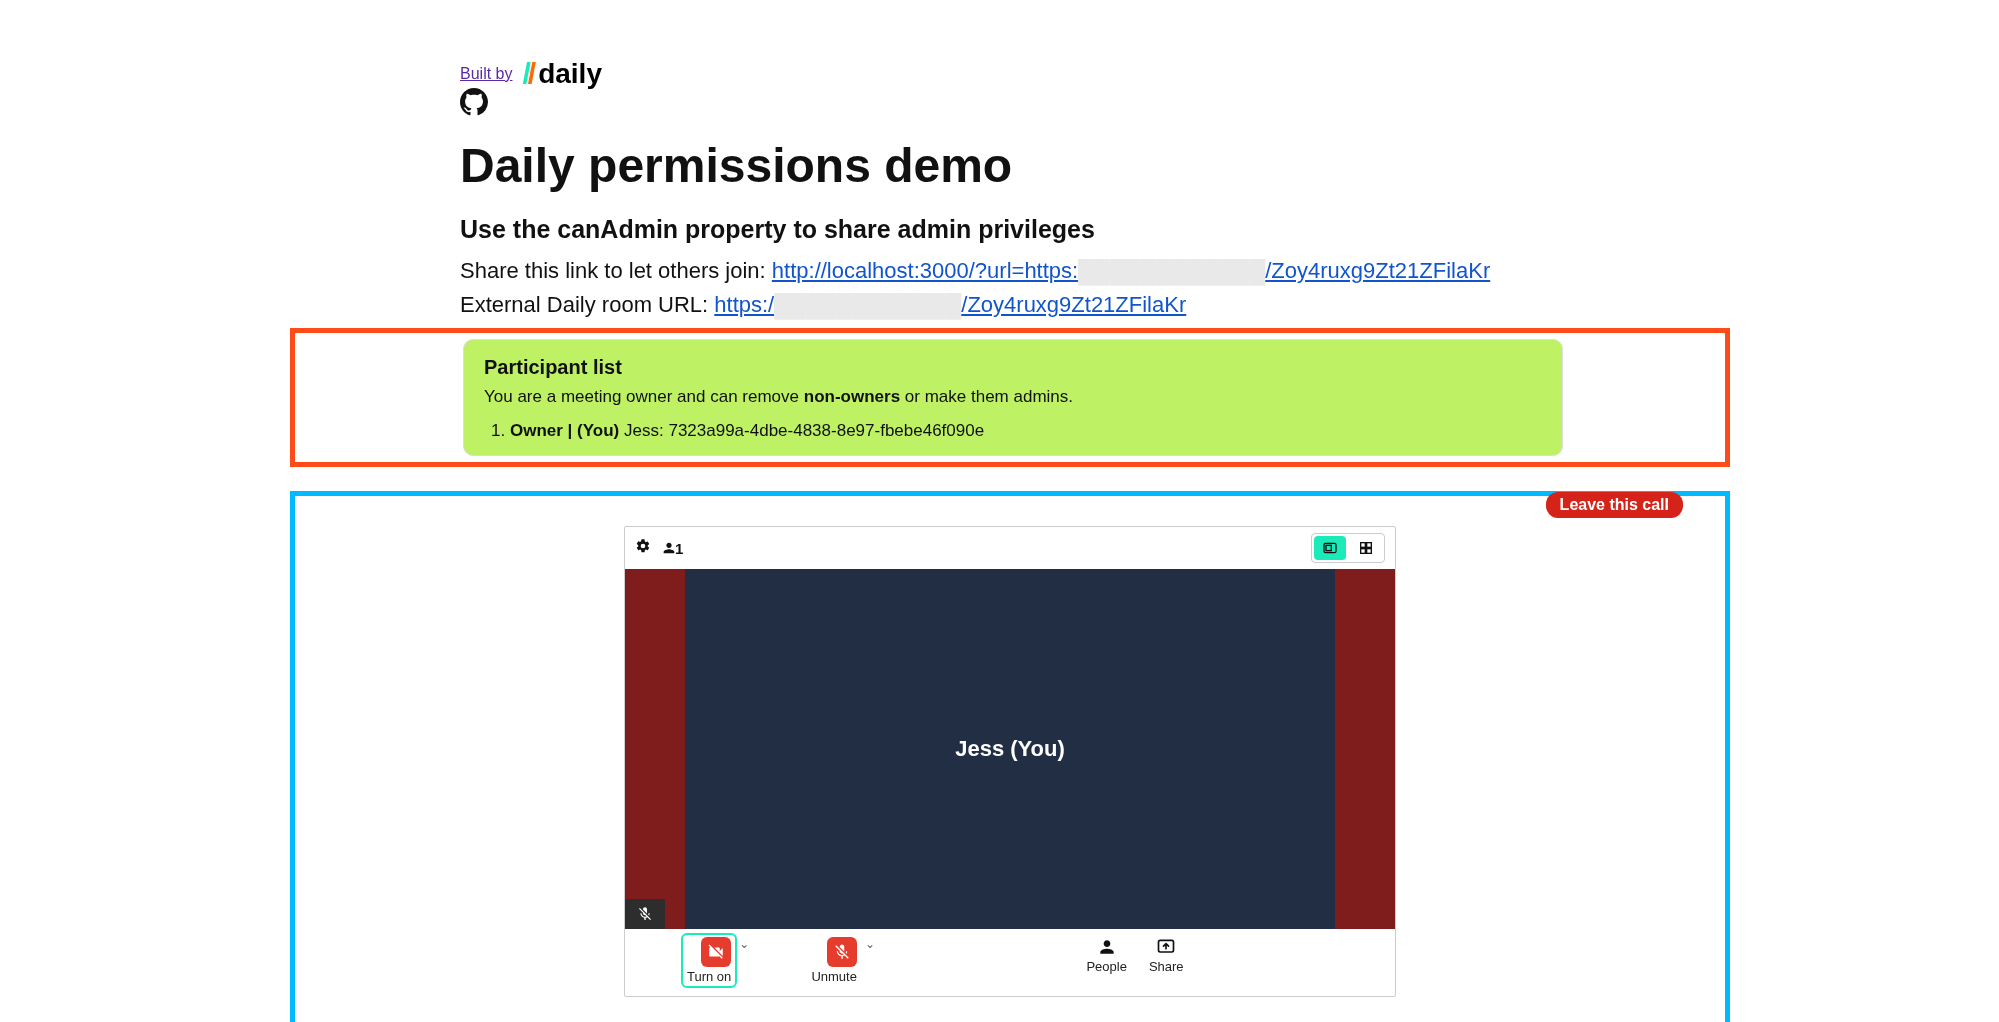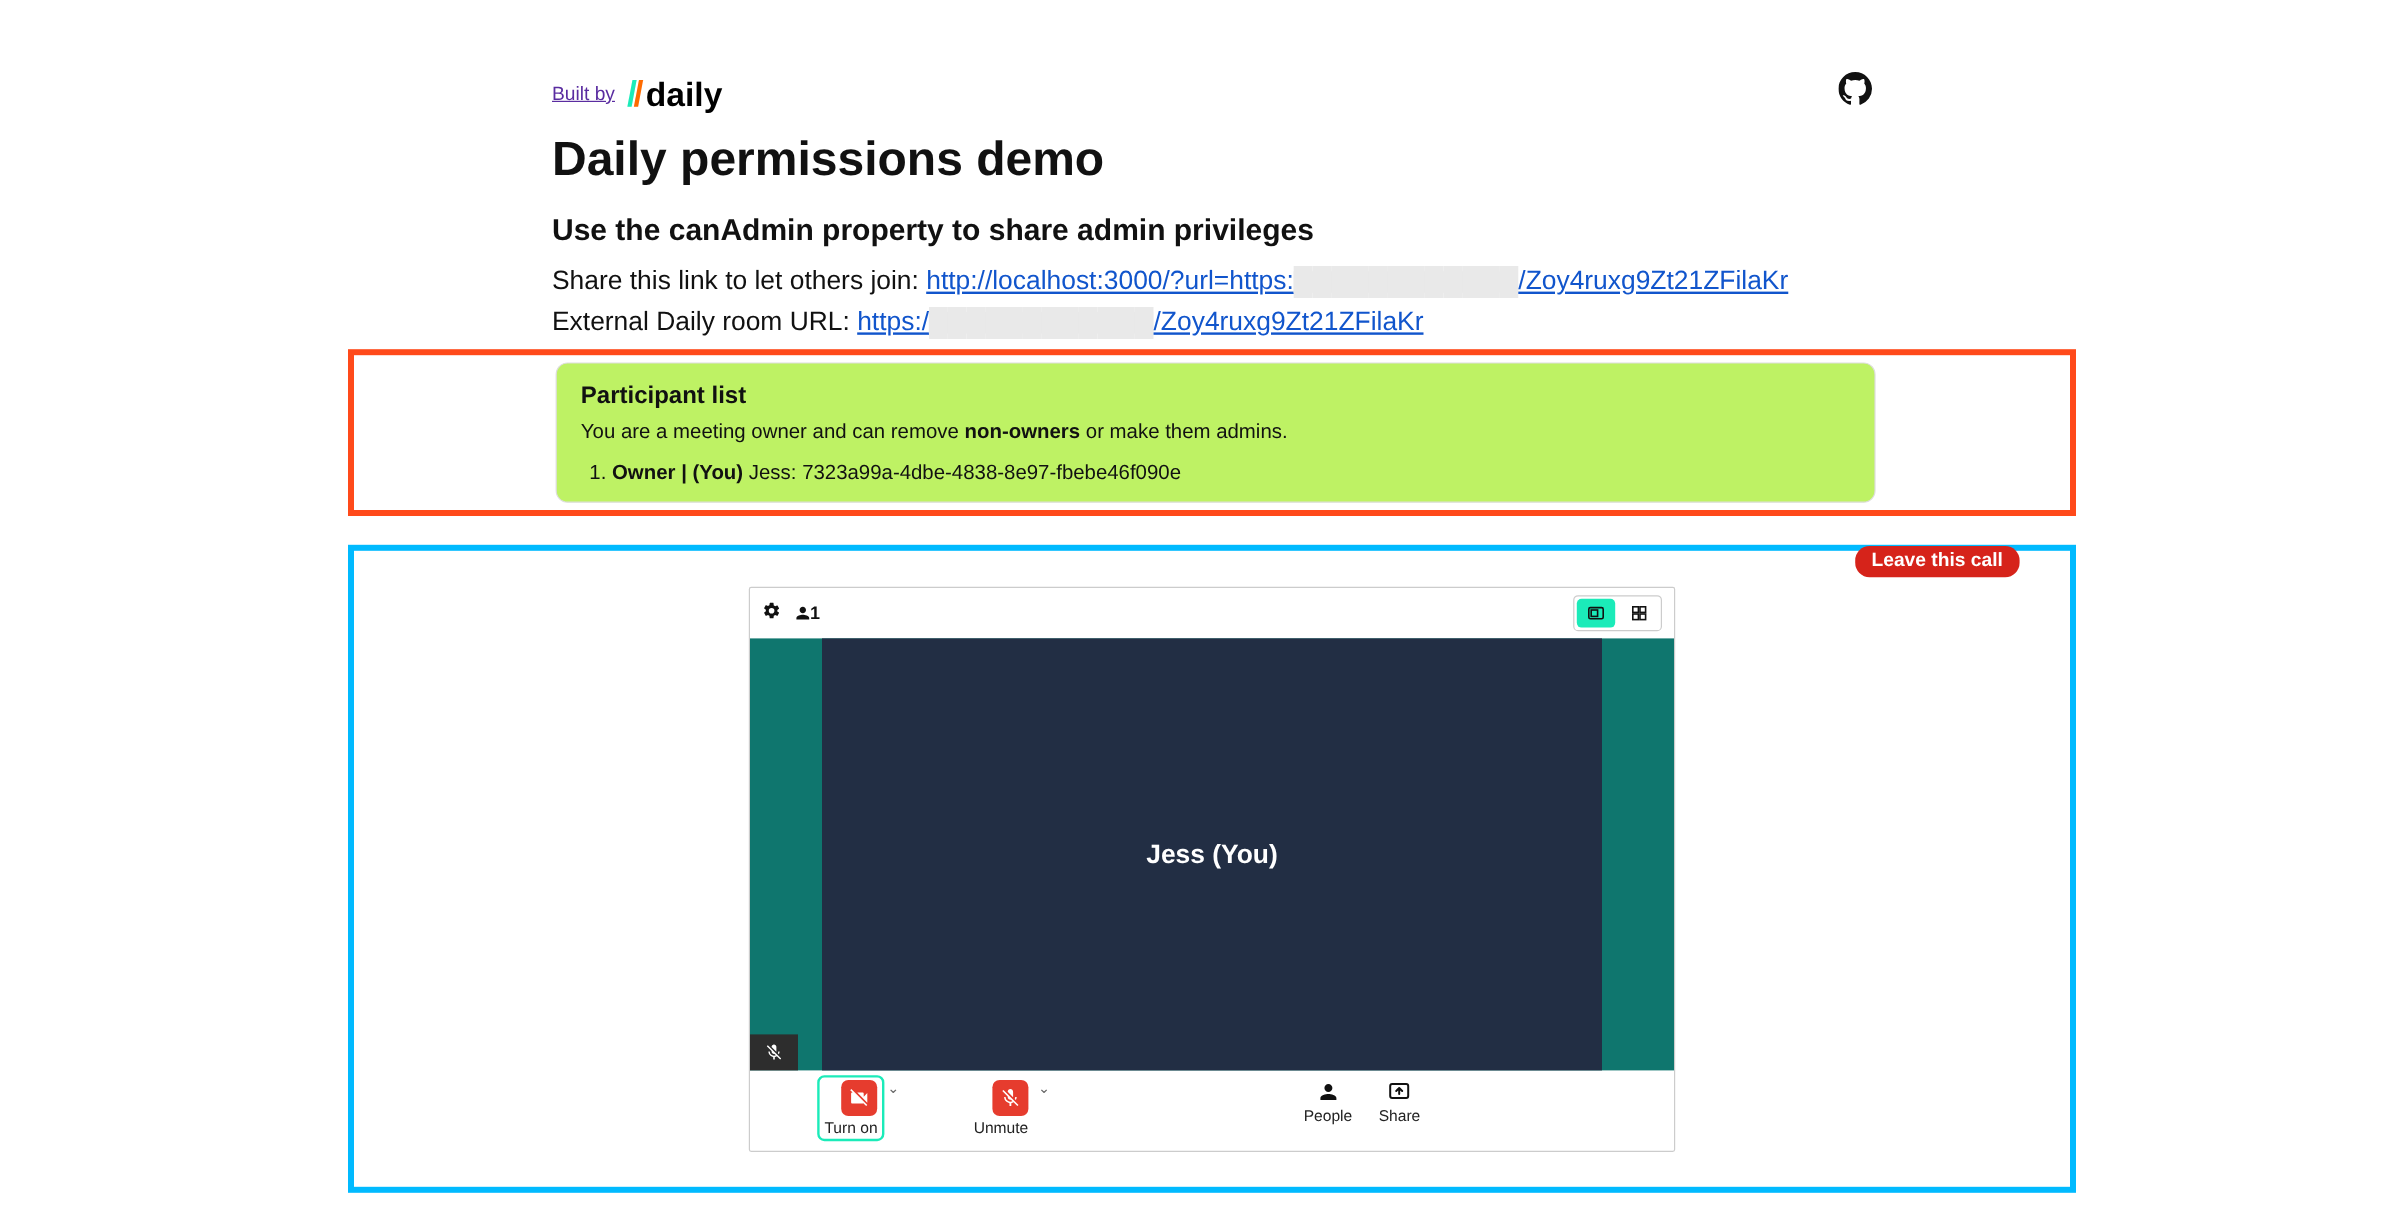--- a/index.html
+++ b/index.html
@@ -1,27 +1,27 @@
 <!DOCTYPE html>
 <html><head>
 <meta charset="utf-8">
 <style>
   * { box-sizing: border-box; }
   html, body { margin: 0; padding: 0; background: #fff; font-family: -apple-system, BlinkMacSystemFont, "Segoe UI", Helvetica, Arial, sans-serif; color: #111; }
   body { width: 1999px; min-height: 1022px; }
   .page { width: 1100px; margin-left: 460px; padding-top: 60px; }
-  .header-row { display: flex; align-items: flex-end; justify-content: space-between; }
+  .header-row { display: flex; align-items: flex-start; justify-content: space-between; flex-direction: column; }
   .built-by { display: inline-flex; align-items: center; gap: 10px; }
   .built-by a { color: #5a2ca0; text-decoration: underline; font-weight: 500; }
   .daily-logo { display: inline-flex; align-items: center; height: 28px; }
   .daily-slash1 { color: #1bebb9; font-size: 30px; font-weight: 700; margin-right: -3px; }
   .daily-slash2 { color: #ff6b00; font-size: 30px; font-weight: 700; margin-right: 2px; }
   .daily-word { color: #000; font-size: 28px; font-weight: 700; }
   .gh-icon { width: 28px; height: 28px; }
-  h1 { font-size: 40px; margin: 18px 0 10px 0; font-weight: 800; }
+  h1 { font-size: 48px; margin: 18px 0 10px 0; font-weight: 800; }
   h2 { font-size: 25px; margin: 22px 0 14px 0; font-weight: 700; }
   .desc { font-size: 22px; margin: 8px 0; }
   .desc a { color: #1155cc; text-decoration: underline; }
   .redact { display: inline-block; background: #e9e9e9; color: #e9e9e9; height: 18px; line-height: 18px; vertical-align: middle; }
 
   .highlight-orange { border: 5px solid #ff4a1a; padding: 6px 8px; margin-top: 10px; width: 1440px; margin-left: -170px; }
   .card { border: 1px solid #ddd; border-radius: 10px; padding: 14px 20px; background: #bef264; width: 1100px; margin-left: 160px; }
   .card h3 { margin: 2px 0 8px 0; font-size: 20px; font-weight: 700; }
   .card .sub { font-size: 17px; margin: 6px 0 14px 0; }
   .sub strong { font-weight: 700; }
@@ -32,21 +32,21 @@
   .highlight-blue { border: 5px solid #00baff; margin-top: 24px; width: 1440px; margin-left: -170px; position: relative; padding-top: 30px; padding-bottom: 14px; min-height: 540px; }
   .leave-btn { position: absolute; top: -4px; right: 42px; background: #d6231a; color: #fff; border: none; border-radius: 12px; padding: 4px 14px; font-size: 16px; font-weight: 600; cursor: pointer; }
   .video-embed { width: 772px; margin: 0 auto; border: 1px solid #ccc; border-radius: 2px; background: #fff; }
   .ve-topbar { display: flex; align-items: center; justify-content: space-between; padding: 6px 10px; }
   .ve-top-left { display: flex; align-items: center; gap: 10px; }
   .icon-sm { width: 16px; height: 16px; display: inline-block; }
   .ve-count { font-size: 15px; font-weight: 700; margin-left: -4px; }
   .ve-top-right { display: flex; align-items: center; gap: 4px; border: 1px solid #ccc; border-radius: 4px; padding: 2px 2px; }
   .view-btn { padding: 4px 8px; border-radius: 4px; cursor: pointer; display: inline-flex; }
   .view-btn.active { background: #1bebb9; }
-  .ve-stage { position: relative; height: 360px; background: #0f766e; text-align: right; }
+  .ve-stage { position: relative; height: 360px; background: #7f1d1d; text-align: right; }
   .ve-stage-inner { position: absolute; top: 0; bottom: 0; left: 60px; right: 60px; background: #222e44; display: flex; align-items: center; justify-content: center; }
   .ve-name { color: #fff; font-size: 22px; font-weight: 700; }
   .mute-pill { position: absolute; left: 0; bottom: 0; width: 40px; height: 30px; background: #2d2d2d; display: flex; align-items: center; justify-content: center; }
   .ve-bottom { display: flex; align-items: flex-start; padding: 6px 10px 10px 10px; gap: 6px; }
   .ctrl-group { display: flex; align-items: flex-start; }
   .ctrl-btn { display: flex; flex-direction: column; align-items: flex-end; gap: 2px; padding: 2px 4px 2px 4px; cursor: pointer; margin-left: 48px; }
   .ctrl-btn .lbwrap { font-size: 13px; color: #222; }
   .ctrl-sq { width: 30px; height: 30px; border-radius: 6px; background: #e63c2e; display: flex; align-items: center; justify-content: center; }
   .ctrl-sq svg { width: 18px; height: 18px; }
   .ctrl-btn.selected { outline: 2px solid #1bebb9; border-radius: 4px; }

